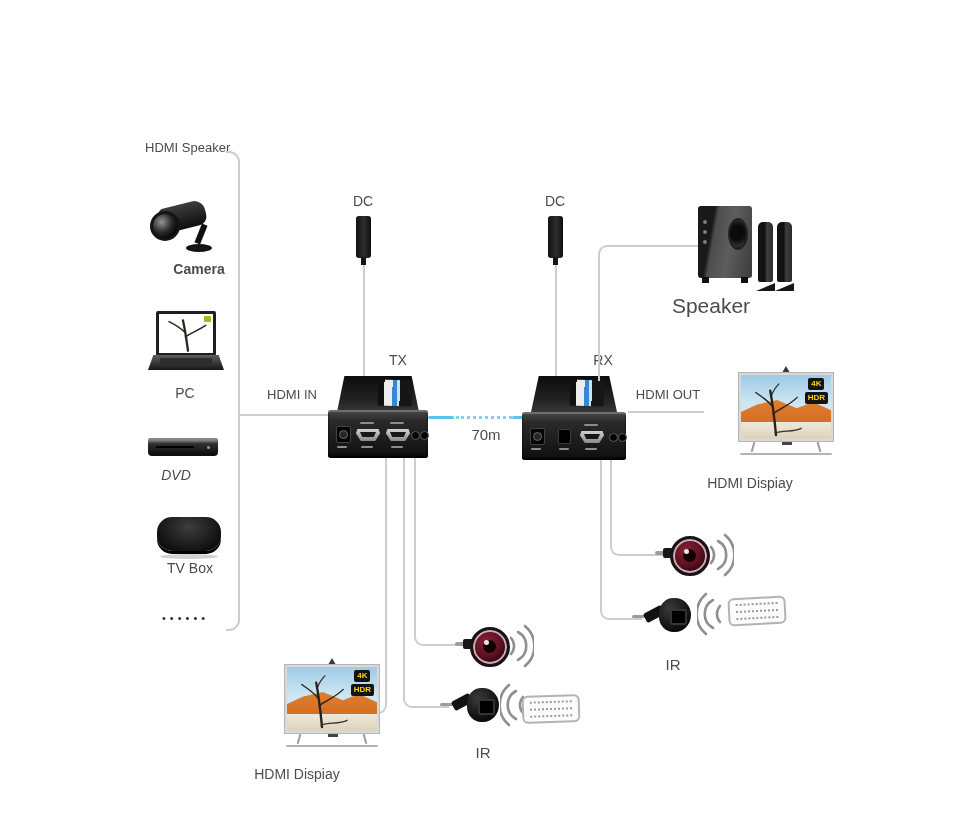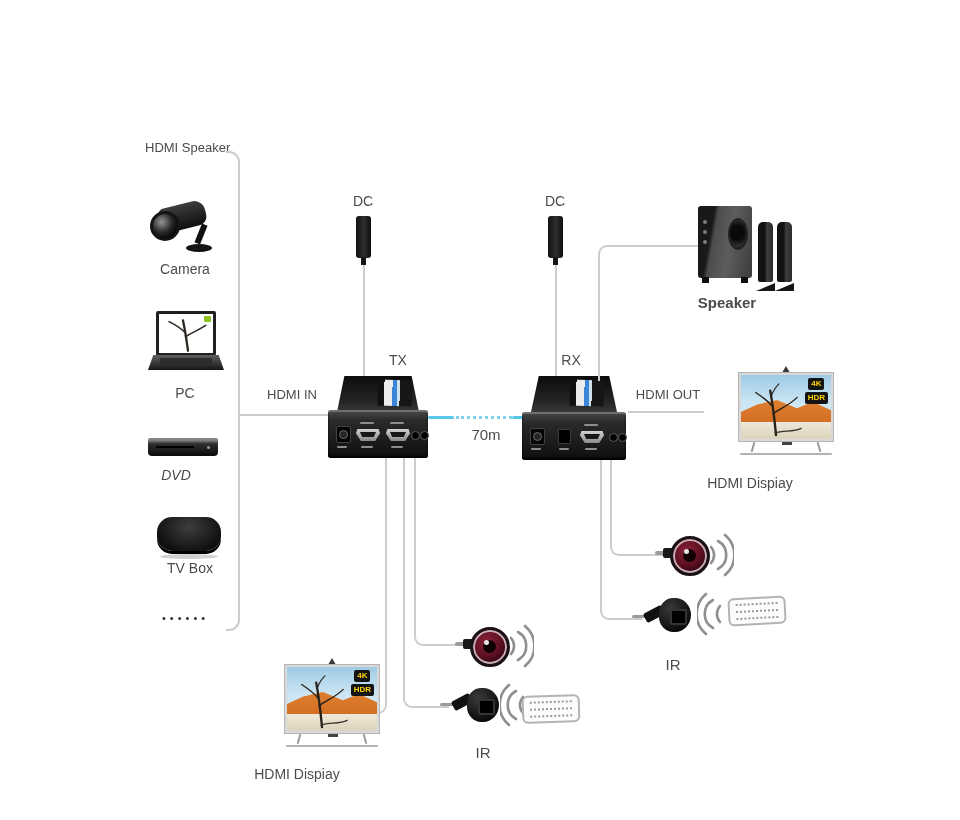--- a/index.html
+++ b/index.html
@@ -129,21 +129,21 @@
 
   <div class="lbl small" style="left:145px;top:140px;width:84px;">HDMI Speaker</div>
   <div class="bracket" style="left:226px;top:151px;width:12px;height:476px;"></div>
 
   <div class="camera" style="left:148px;top:194px;">
     <div class="body"></div>
     <div class="arm"></div>
     <div class="foot"></div>
     <div class="lens"></div>
   </div>
-  <div class="lbl" style="left:150px;top:261px;width:70px;">Camera</div>
+  <div class="lbl" style="left:164px;top:261px;width:70px;font-weight:bold;">Camera</div>
 
   <div class="laptop" style="left:148px;top:311px;">
     <div class="screen">
       <svg width="54" height="38" viewBox="0 0 40 30" style="position:absolute;left:2px;top:0;">
         <path d="M20,29 C19,22 18,14 16,5" stroke="#2a241e" stroke-width="1.8" fill="none" stroke-linecap="round"></path>
         <path d="M17,14 C13,10 9,8 5,6" stroke="#2a241e" stroke-width="1.2" fill="none" stroke-linecap="round"></path>
         <path d="M18,18 C24,14 28,13 34,9" stroke="#2a241e" stroke-width="1.2" fill="none" stroke-linecap="round"></path>
       </svg>
       <div class="logo"></div>
     </div>
@@ -194,21 +194,21 @@
       <div class="pmark" style="left:33px;top:36px;width:12px;"></div>
       <div class="pmark" style="left:63px;top:36px;width:12px;"></div>
     </div>
   </div>
 
   <div class="cyan-solid" style="left:428px;top:416px;width:26px;"></div>
   <div class="cyan-dots" style="left:456px;top:416px;width:56px;"></div>
   <div class="cyan-solid" style="left:512px;top:416px;width:12px;"></div>
   <div class="lbl" style="left:458px;top:426px;width:56px;font-size:15px;">70m</div>
 
-  <div class="lbl" style="left:548px;top:352px;width:46px;">RX</div>
+  <div class="lbl" style="left:580px;top:352px;width:46px;">RX</div>
   <div class="dev" style="left:522px;top:376px;width:104px;height:84px;">
     <div class="top"></div>
     <div class="sticker" style="left:46%;"></div>
     <div class="front">
       <div class="dc-port" style="left:8px;top:16px;"></div>
       <div class="sq-port" style="left:36px;top:17px;"></div>
       <div class="hdmi-port" style="left:58px;top:19px;"></div>
       <div class="jack" style="left:87px;top:21px;"></div>
       <div class="jack" style="left:96px;top:21px;"></div>
       <div class="pmark" style="left:62px;top:12px;width:14px;"></div>
@@ -228,21 +228,21 @@
       <div class="spk-foot" style="left:4px;"></div>
       <div class="spk-foot" style="right:4px;"></div>
     </div>
     <div class="spk-sat" style="left:60px;top:16px;">
         <div class="sfoot"></div>
       </div>
     <div class="spk-sat" style="left:79px;top:16px;">
         <div class="sfoot"></div>
       </div>
   </div>
-  <div class="lbl" style="left:682px;top:294px;width:90px;font-size:15px;font-weight:bold;">Speaker</div>
+  <div class="lbl" style="left:666px;top:294px;width:90px;font-size:21px;">Speaker</div>
 
   <div class="lbl small" style="left:630px;top:387px;width:76px;">HDMI OUT</div>
   <div class="hline" style="left:628px;top:411px;width:76px;"></div>
 
   <div class="tv" style="left:702px;top:366px;">
     <div class="cam"></div>
     <div class="frame">
       <div class="screen">
         <div class="dune"></div>
         <div class="ground"></div>

